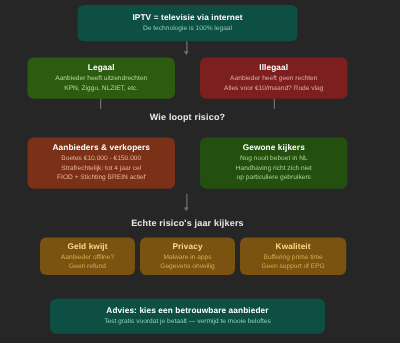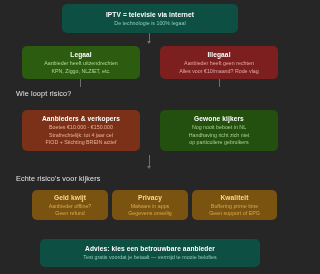--- a/index.html
+++ b/index.html
@@ -63,25 +63,25 @@
   .darkgreen .line  { color: #aacf8e; }
 
   .amber     { background: #7a5310; }
   .amber .title { color: #ffd98a; }
   .amber .line  { color: #d9a94e; }
 
   
   .section-head {
     position: absolute;
     width: 100%;
+    text-align: center;
     color: #e8e8e8;
-    font-weight: normal;
+    font-weight: bold;
     font-size: 7.2px;
     letter-spacing: .15px;
-    padding-left: 16px;
   }
 
   
   .conn {
     position: absolute;
     background: #6e6e6e;
   }
   .conn.v { width: 1px; }
   .arrow {
     position: absolute;
@@ -131,21 +131,21 @@
   <div class="node darkgreen" style="left:160px; top:110px; width:118px; height:41px;">
     <div class="title">Gewone kijkers</div>
     <div class="line">Nog nooit beboet in NL</div>
     <div class="line">Handhaving richt zich niet</div>
     <div class="line">op particuliere gebruikers</div>
   </div>
 
   <div class="conn v" style="left:149px; top:155px; height:12px;"></div>
   <div class="arrow" style="left:147px; top:166px;"></div>
 
-  <div class="section-head" style="top:174px;">Echte risico's voor kijkers</div>
+  <div class="section-head" style="top:174px;">Echte risico's jaar kijkers</div>
 
   <div class="node amber" style="left:32px; top:190px; width:76px; height:30px;">
     <div class="title">Geld kwijt</div>
     <div class="line">Aanbieder offline?</div>
     <div class="line">Geen refund</div>
   </div>
 
   <div class="node amber" style="left:112px; top:190px; width:76px; height:30px;">
     <div class="title">Privacy</div>
     <div class="line">Malware in apps</div>

